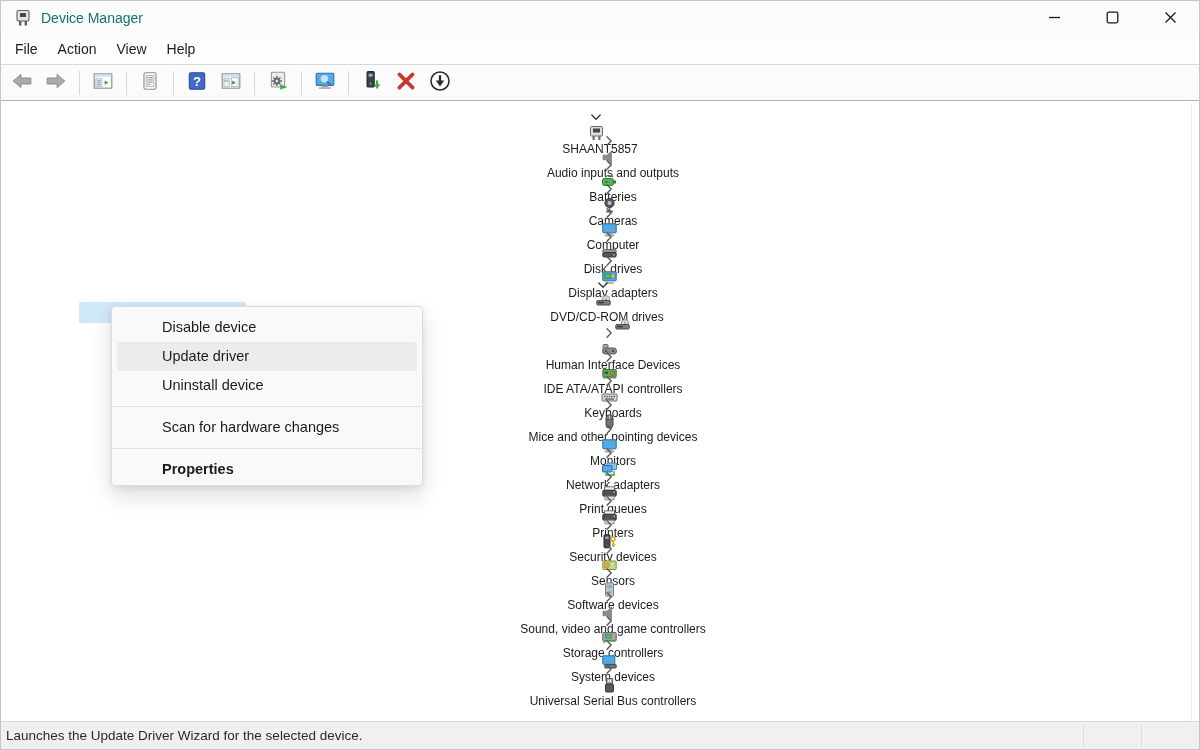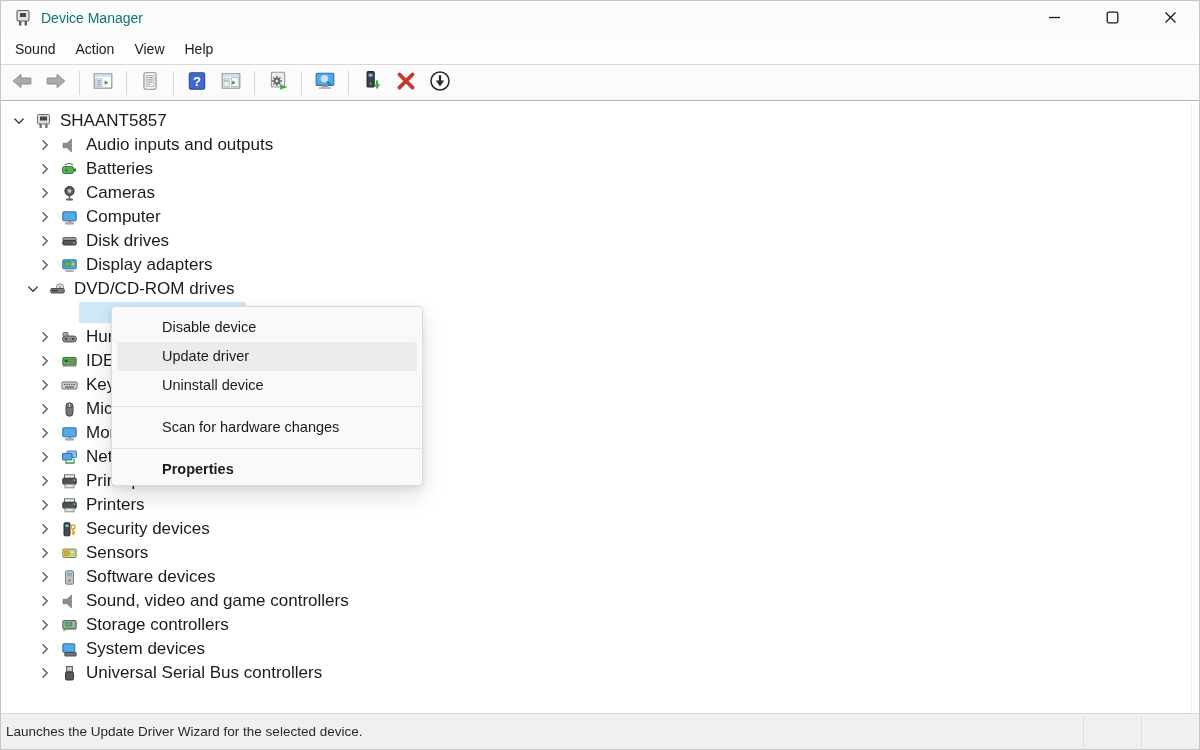--- a/index.html
+++ b/index.html
@@ -26,39 +26,39 @@
   .toolbar { position:absolute; top:65px; left:0; right:0; height:35px; background:#fbfbfb;
              border-bottom:1px solid #b3b3b3; display:flex; align-items:center; padding-left:4px; }
   .tool-btn { width:30px; height:28px; display:flex; align-items:center; justify-content:center; margin:0 2px; }
   .tool-sep { width:1px; height:24px; background:#d7d7d7; margin:0 6px; }
   .tool-btn svg { width:22px; height:22px; }
 
   
   .content { position:absolute; top:101px; left:0; right:0; bottom:28px; background:#ffffff; }
   .content .scroll-edge { position:absolute; right:7px; top:0; bottom:0; width:1px; background:#f1f1f1; }
   .tree { position:absolute; top:7px; left:0; right:10px; }
-  .tree-row { position:relative; height:24px; display:flex; align-items:center; font-size:17px; }
+  .tree-row { position:relative; height:24px; display:flex; align-items:center; font-size:12px;flex-direction:column; }
   .tree-row .chev { width:16px; height:16px; margin-right:8px; flex:0 0 16px; display:inline-flex; }
   .tree-row .icon { width:17px; height:17px; margin-right:8px; flex:0 0 17px; display:inline-flex; }
   .tree-row .lbl { white-space:nowrap; position:relative; }
   .tree-row .sel-bg { position:absolute; left:78px; top:1px; width:167px; height:21px;
                       background:#cfe8fa; border-radius:2px; }
   .icon svg, .chev svg { width:100%; height:100%; }
 
   
   .context-menu { position:absolute; left:110px; top:305px; width:312px; background:#f9f9f9;
                   border:1px solid #dcdcdc; border-radius:4px; padding:6px 0 1px 0;
                   box-shadow:0 10px 22px rgba(0,0,0,0.13), 0 2px 6px rgba(0,0,0,0.08); }
   .ctx-item { height:29px; line-height:29px; padding-left:50px; font-size:14.5px; color:#1b1b1b; }
   .ctx-item.hovered { margin:0 5px; padding-left:45px; background:#ececec; border-radius:3px; }
   .ctx-item.bold { font-weight:bold; }
   .ctx-sep { height:1px; background:#e3e3e3; margin:6px 0; }
 
   
-  .statusbar { position:absolute; left:0; right:0; bottom:0; height:36px; background:#f0f0f0;
+  .statusbar { position:absolute; left:0; right:0; bottom:0; height:28px; background:#f0f0f0;
                border-top:1px solid #d9d9d9; display:flex; align-items:center; padding-left:5px; }
   .statusbar .status-text { font-size:13.5px; color:#2a2a2a; }
   .status-div { position:absolute; top:3px; bottom:2px; width:1px; background:#dcdcdc; }
   .status-div.d1 { left:1082px; } .status-div.d2 { left:1140px; }
 </style>
 </head>
 <body>
 
 <div class="window">
 
@@ -85,21 +85,21 @@
       </span>
       <span class="win-btn">
         <svg width="15" height="15">
             <path d="M2.5 2.5 L12.5 12.5 M12.5 2.5 L2.5 12.5" stroke="#1a1a1a" stroke-width="1.3"></path>
           </svg>
       </span>
     </div>
   </div>
 
   <div class="menubar" id="menubar">
-      <span class="menu-item">Sound</span>
+      <span class="menu-item">File</span>
       <span class="menu-item">Action</span>
       <span class="menu-item">View</span>
       <span class="menu-item">Help</span>
     </div>
 
   <div class="toolbar" id="toolbar">
       <div class="tool-btn">
         <span class=""><svg viewBox="0 0 20 20">
             <path d="M2 10 L9 4 V7.3 H18 V12.7 H9 V16 Z" fill="#ababab" stroke="#828282" stroke-width="0.8"></path>
           </svg></span>

